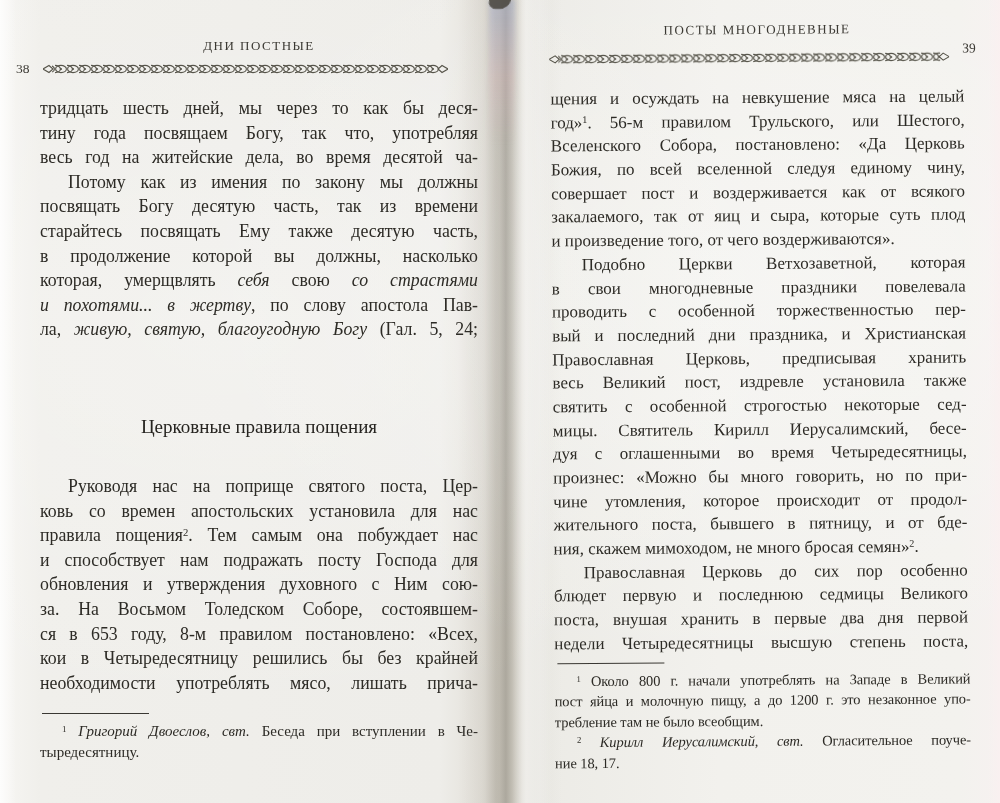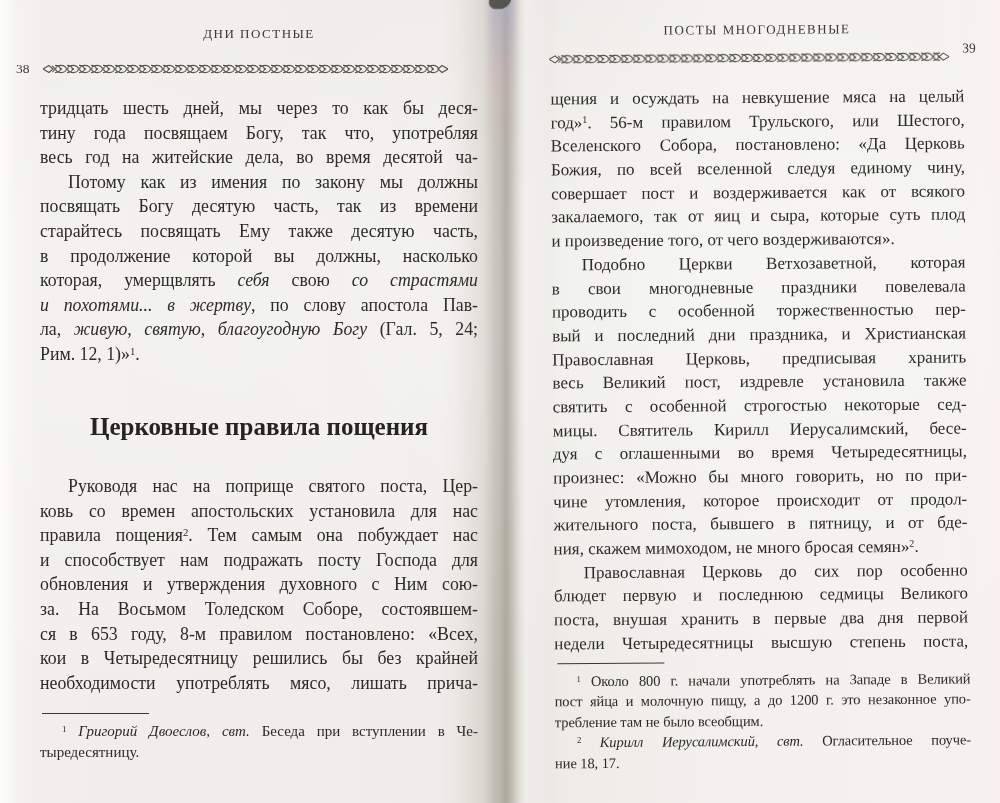--- a/index.html
+++ b/index.html
@@ -34,21 +34,21 @@
   .tl.lastline{text-align-last:left;-moz-text-align-last:left;}
   .it{font-style:italic;}
   .sup{font-size:0.60em;vertical-align:0.5em;line-height:0;}
 
   .body-main-left{--lh:24.6px;font-size:17.8px;}
   .body-main-right{--lh:23.7px;font-size:17px;}
   .fn-block-left{--lh:20.6px;font-size:15px;}
   .fn-block-right{--lh:20.4px;font-size:14.5px;letter-spacing:-0.1px;}
 
   .section-heading{
-    position:absolute;text-align:center;font-weight:bold;font-size:25px;line-height:25px;
+    position:absolute;text-align:center;font-weight:normal;font-size:19px;line-height:25px;
     color:#262420;
   }
   .fn-rule{position:absolute;height:1.4px;background:#3a3833;}
 
   
   .gutter-shadow{
     position:absolute;top:0;left:458px;width:104px;height:803px;pointer-events:none;
     background:linear-gradient(to right,
       rgba(90,84,72,0) 0%,
       rgba(90,84,72,0.07) 26%,
@@ -79,21 +79,21 @@
     position:absolute;top:0;right:0;width:12px;height:803px;pointer-events:none;
     background:linear-gradient(to left,rgba(250,240,240,0.8),rgba(250,240,240,0));
   }
 </style>
 </head>
 <body>
 
 <div class="spread">
 
   <div class="page page-left">
-    <div class="running-header" style="left:40px;top:26px;width:438px;">ДНИ ПОСТНЫЕ</div>
+    <div class="running-header" style="left:40px;top:38px;width:438px;">ДНИ ПОСТНЫЕ</div>
     <div class="page-num" style="left:16px;top:61px;">38</div>
 
     <svg class="orn" style="left:43px;top:63px;width:405px;height:12px;" viewBox="0 0 405 12" preserveAspectRatio="none">
       <defs>
         <pattern id="chA" patternUnits="userSpaceOnUse" width="12" height="12">
           <ellipse cx="6" cy="6" rx="5.4" ry="3.6" fill="none" stroke="#56544a" stroke-width="1.1"></ellipse>
           <ellipse cx="0" cy="6" rx="5.4" ry="3.6" fill="none" stroke="#56544a" stroke-width="1.1"></ellipse>
           <circle cx="6" cy="6" r="1.1" fill="#56544a"></circle>
         </pattern>
       </defs>
@@ -109,21 +109,20 @@
           <div class="tl"><span>весь год на житейские дела, во время десятой ча-</span></div>
         </div>
         <div class="para">
           <div class="tl" style="padding-left: 28px;"><span>Потому как из имения по закону мы должны</span></div>
           <div class="tl"><span>посвящать Богу десятую часть, так из времени</span></div>
           <div class="tl"><span>старайтесь посвящать Ему также десятую часть,</span></div>
           <div class="tl"><span>в продолжение которой вы должны, насколько</span></div>
           <div class="tl"><span>которая, умерщвлять </span><span class="it">себя</span><span> свою </span><span class="it">со страстями</span></div>
           <div class="tl"><span class="it">и похотями... в жертву</span><span>, по слову апостола Пав-</span></div>
           <div class="tl"><span>ла, </span><span class="it">живую, святую, благоугодную Богу</span><span> (Гал. 5, 24;</span></div>
-          <div class="tl lastline"><span>Рим. 12, 1)»</span><span class="sup">1</span><span>.</span></div>
         </div>
       </div>
 
     <div class="section-heading" style="left:40px;top:414px;width:438px;">
       <div>Церковные правила пощения</div>
     </div>
 
     <div class="textcol body-main-left" style="left:40px;top:474px;width:438px;">
         <div class="para">
           <div class="tl" style="padding-left: 28px;"><span>Руководя нас на поприще святого поста, Цер-</span></div>

